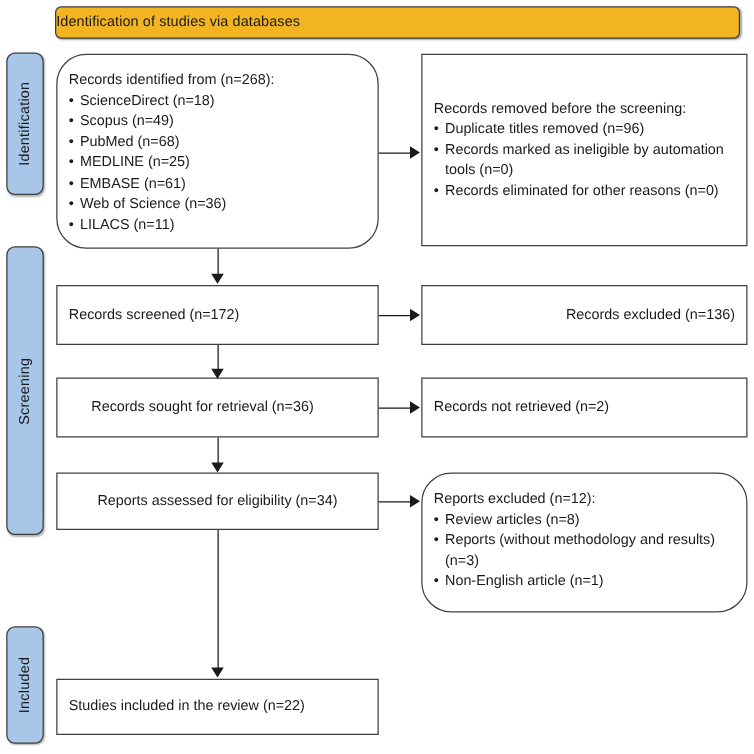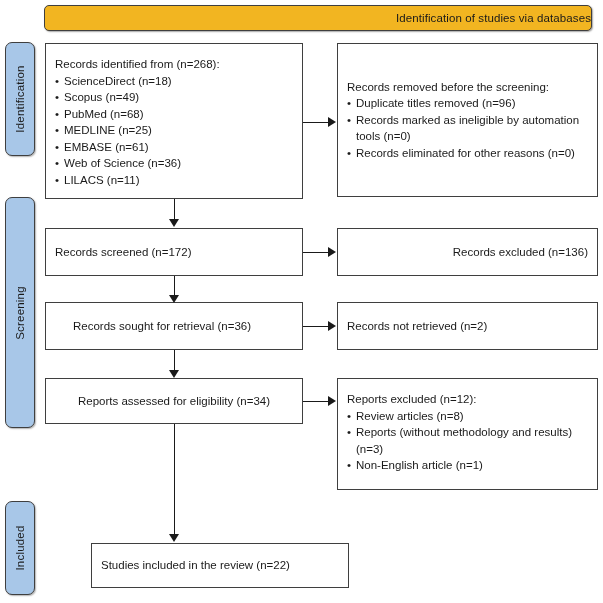--- a/index.html
+++ b/index.html
@@ -23,21 +23,21 @@
     left: 44px;
     top: 5px;
     width: 548px;
     height: 26px;
     background: #f2b521;
     border: 1px solid #3f3f3f;
     border-radius: 5px;
     box-sizing: border-box;
     display: flex;
     align-items: center;
-    justify-content: flex-end;
+    justify-content: flex-start;
     font-size: 11.5px;
     letter-spacing: 0.1px;
     box-shadow: 1px 1px 1.5px rgba(0,0,0,0.35);
   }
 
   
   .stage-bar {
     position: absolute;
     left: 5px;
     width: 30px;
@@ -67,21 +67,21 @@
     background: #ffffff;
     border: 1px solid #3f3f3f;
     box-sizing: border-box;
     padding: 0 9px;
     font-size: 11.5px;
     line-height: 16.5px;
     display: flex;
     flex-direction: column;
     justify-content: center;
   }
-  .node.top-aligned { justify-content: flex-start; padding-top: 12px; }
+  .node.top-aligned { justify-content: flex-start; padding-top: 12px; border-radius: 24px; }
   .node .headline { margin: 0; }
   .node ul {
     list-style: none;
     margin: 0;
     padding: 0;
   }
   .node ul li {
     position: relative;
     padding-left: 9px;
     margin: 0;
@@ -94,21 +94,21 @@
 
   
   #node-identified      { left: 45px;  top: 43px;  width: 258px; height: 156px; }
   #node-removed         { left: 337px; top: 43px;  width: 261px; height: 154px; }
   #node-screened        { left: 45px;  top: 228px; width: 258px; height: 48px;  }
   #node-excluded        { left: 337px; top: 228px; width: 261px; height: 48px; text-align: right;  }
   #node-sought          { left: 45px;  top: 302px; width: 258px; height: 48px; padding-left: 27px;  }
   #node-not-retrieved   { left: 337px; top: 302px; width: 261px; height: 48px;  }
   #node-assessed        { left: 45px;  top: 378px; width: 258px; height: 46px; align-items: center;  }
   #node-reports-excl    { left: 337px; top: 378px; width: 261px; height: 112px; }
-  #node-included        { left: 45px;  top: 543px; width: 258px; height: 45px; margin-left: 46px;  }
+  #node-included        { left: 45px;  top: 543px; width: 258px; height: 45px;  }
 
   
   .conn { position: absolute; background: #1a1a1a; }
   .conn.v { width: 1.4px; }
   .conn.h { height: 1.4px; }
 
   .arrowhead { position: absolute; width: 0; height: 0; }
   .arrowhead.down {
     border-left: 5px solid transparent;
     border-right: 5px solid transparent;

